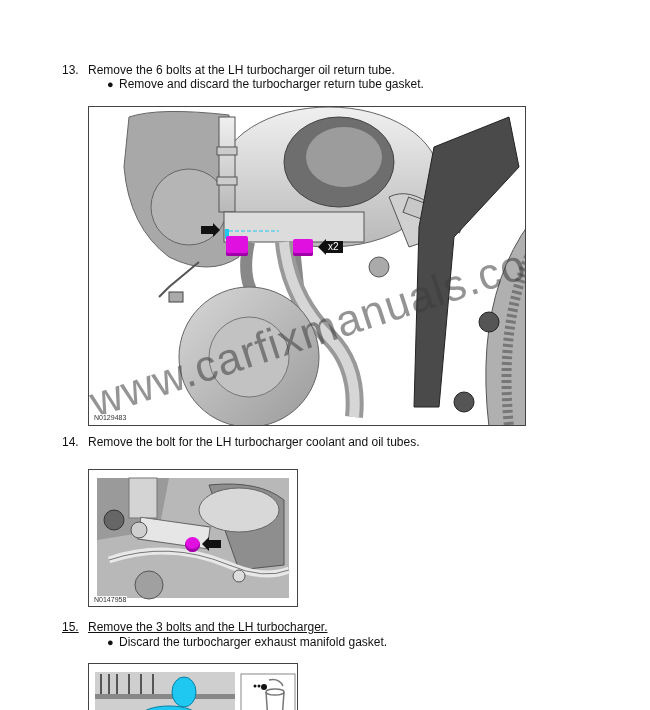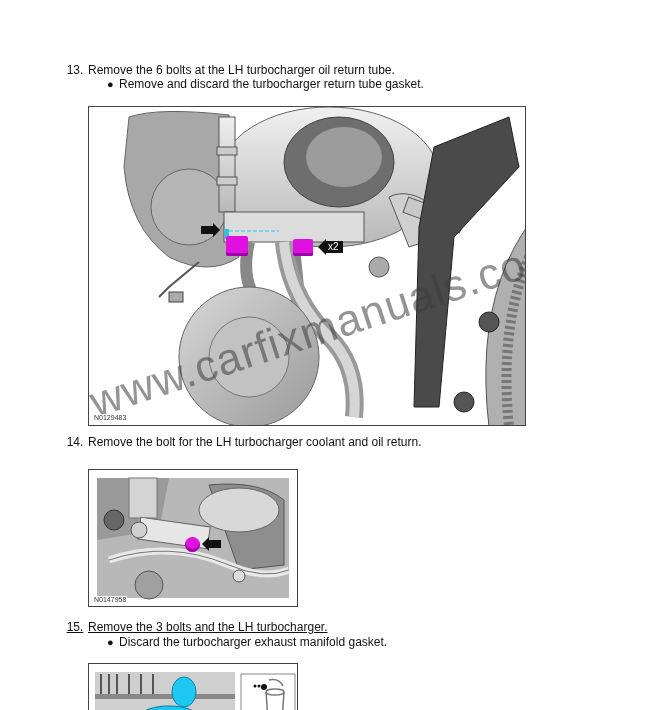--- a/index.html
+++ b/index.html
@@ -4,21 +4,21 @@
   <style>
     html, body { margin: 0; padding: 0; background: #ffffff; }
     body {
       width: 650px; height: 710px; overflow: hidden; position: relative;
       font-family: "Liberation Sans", sans-serif; color: #111;
     }
     .step {
       position: absolute; left: 62px; font-size: 12px; line-height: 14px;
       display: flex;
     }
-    .step-num { width: 26px; text-align: center; }
+    .step-num { width: 26px; }
     .bullet {
       position: absolute; left: 107px; font-size: 12px; line-height: 14px;
       display: flex; align-items: center;
     }
     .bullet-dot { width: 12px; font-size: 11px; }
     .figure {
       position: absolute; border: 1px solid #444; background: #fff;
       overflow: hidden; box-sizing: border-box;
     }
     .fig-id {
@@ -129,21 +129,21 @@
   <div class="bolt" style="left:204px; top:132px; width:20px; height:17px;"></div>
   <div class="arrow-right" style="left:112px; top:119px;"></div>
   <div class="callout" style="left:237px; top:134px;">x2</div>
 
   <div class="watermark" style="left:10px; top:270px;">www.carfixmanuals.com</div>
   <div class="fig-id" style="left:4px; top:307px;">N0129483</div>
 </div>
 
 <div class="step" style="top:435px;">
   <span class="step-num">14.</span>
-  <span>Remove the bolt for the LH turbocharger coolant and oil return.</span>
+  <span>Remove the bolt for the LH turbocharger coolant and oil tubes.</span>
 </div>
 
 <div class="figure" style="left:88px; top:469px; width:210px; height:138px;">
   <svg width="210" height="138" style="position:absolute;left:0;top:0;">
     <rect x="0" y="0" width="210" height="138" fill="#fff"></rect>
     <rect x="8" y="8" width="192" height="120" fill="#b8b8b8"></rect>
     <path d="M8 8 L80 8 L70 60 L8 70 Z" fill="#9a9a9a"></path>
     <rect x="40" y="8" width="28" height="40" fill="#d4d4d4" stroke="#777"></rect>
     <path d="M120 15 Q170 10 195 30 L195 95 L150 100 Z" fill="#8e8e8e" stroke="#555"></path>
     <ellipse cx="150" cy="40" rx="40" ry="22" fill="#d8d8d8" stroke="#666"></ellipse>

